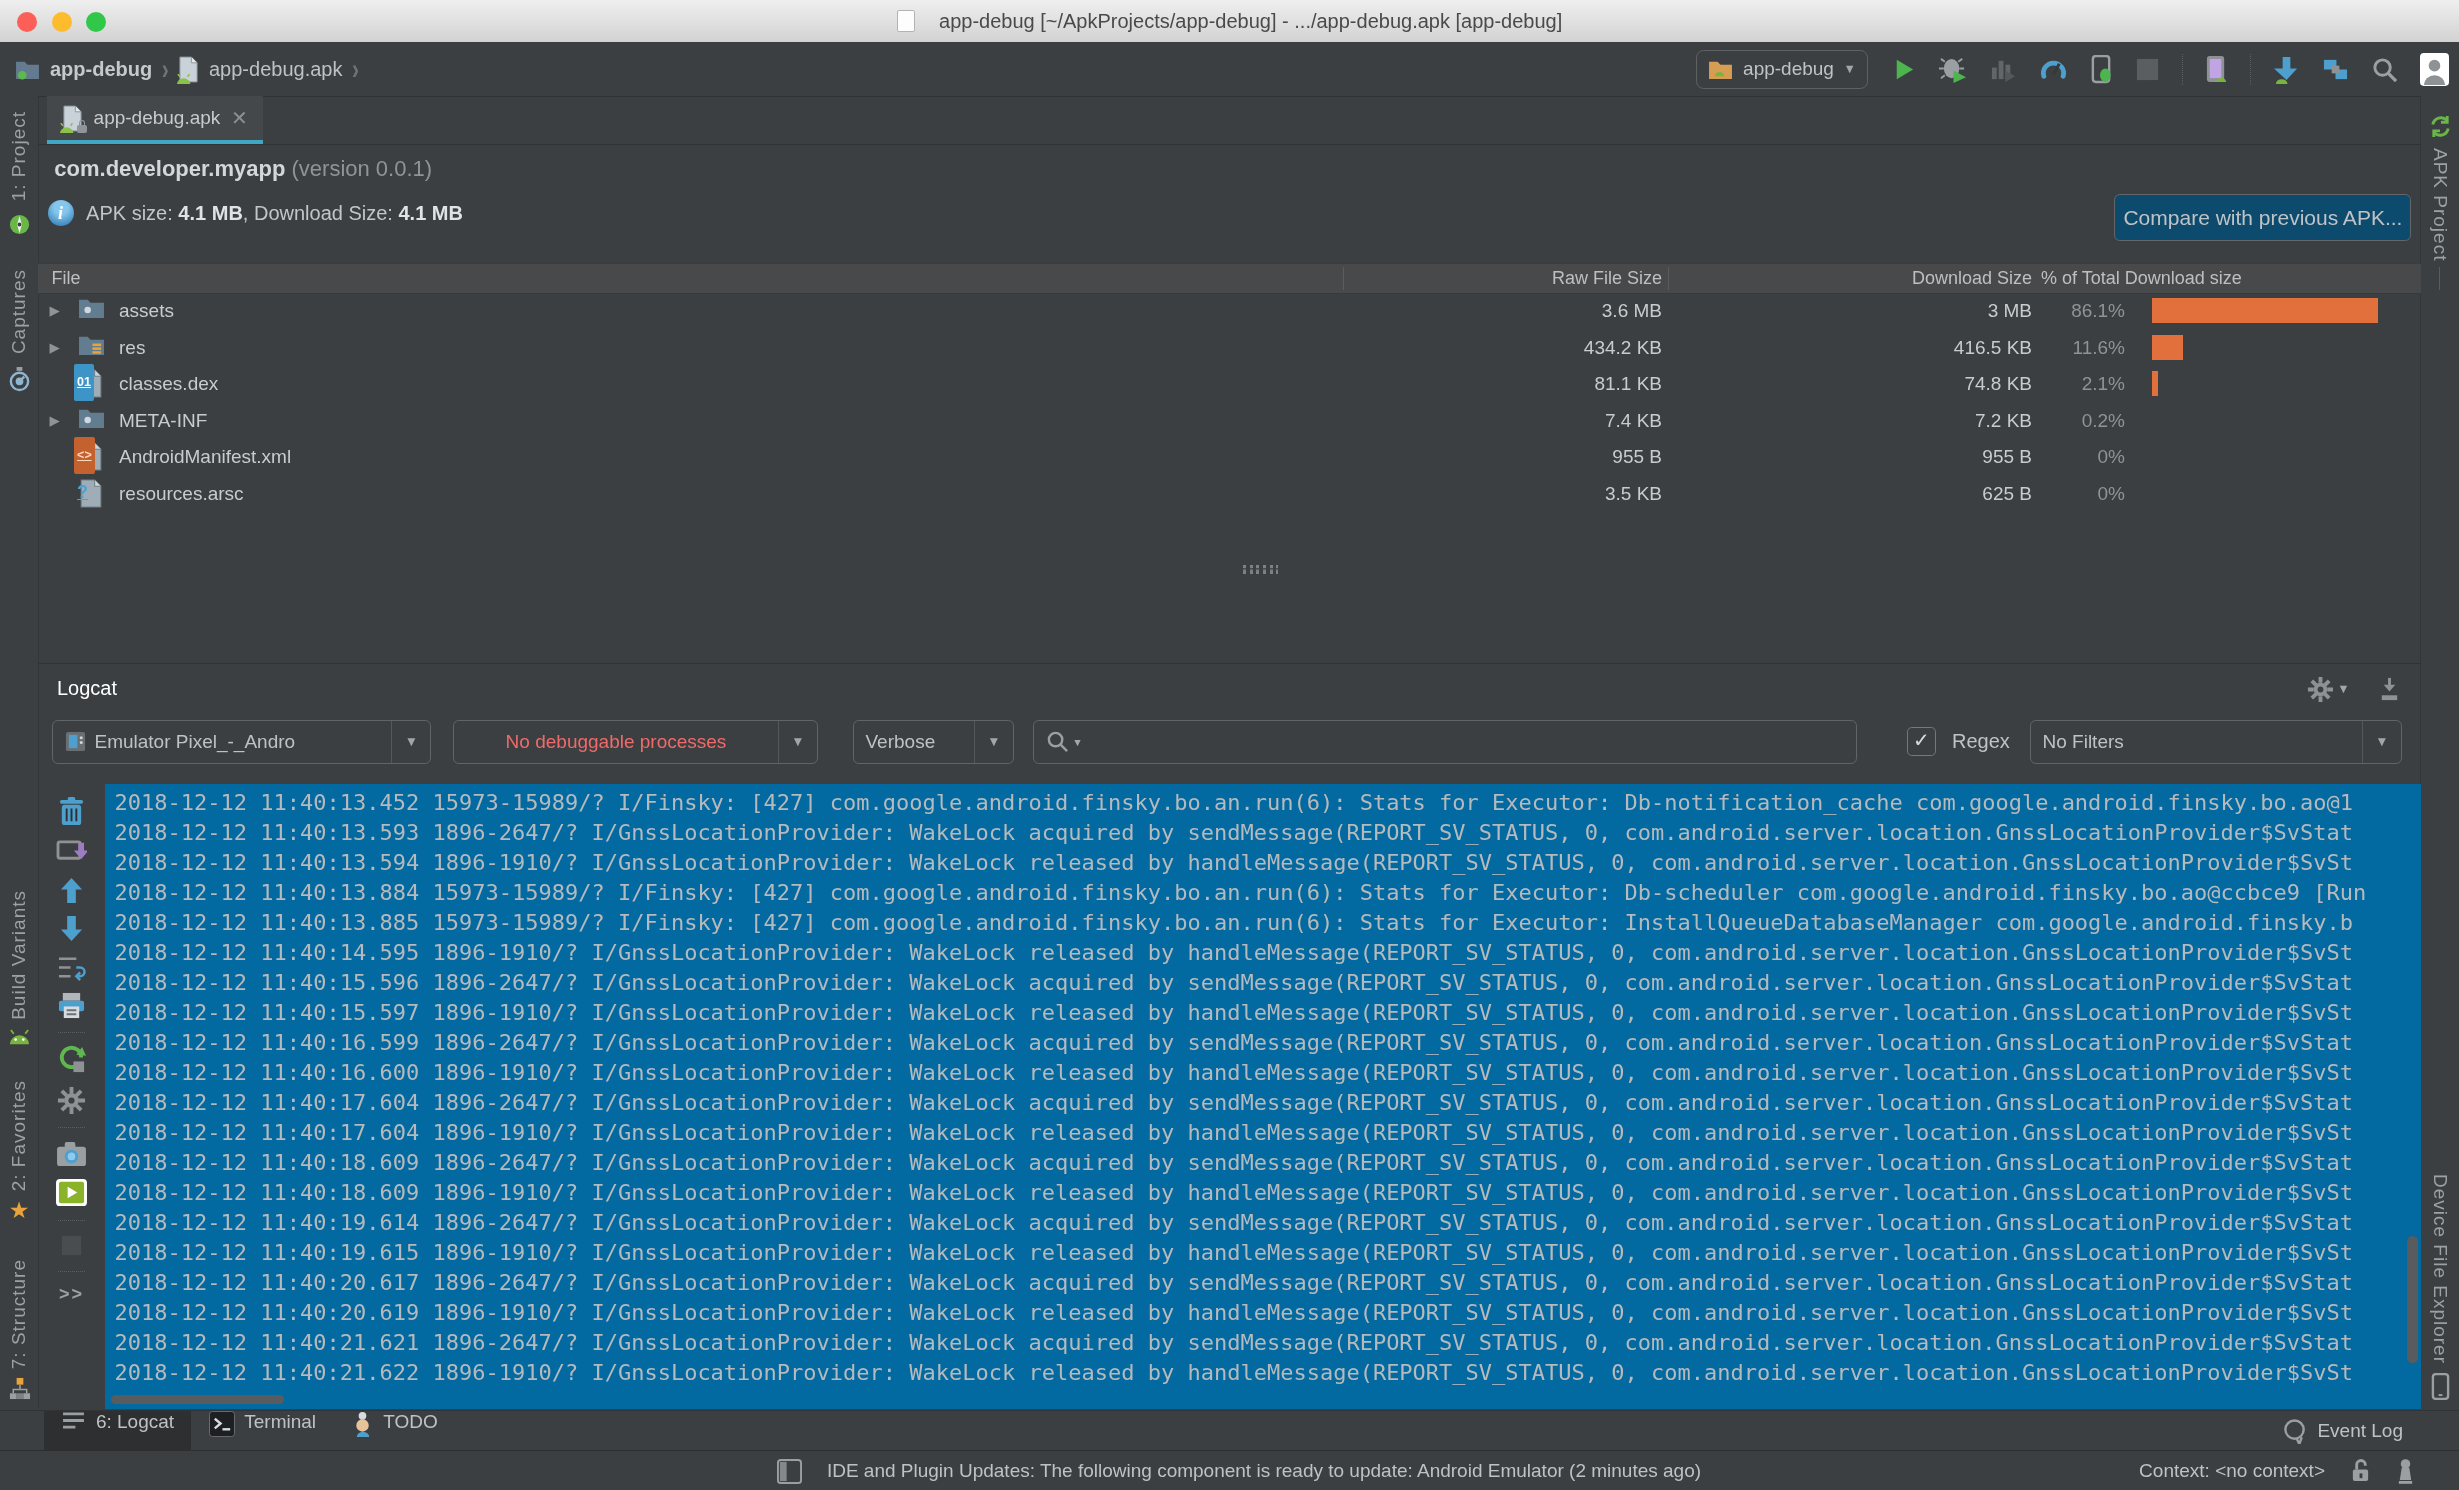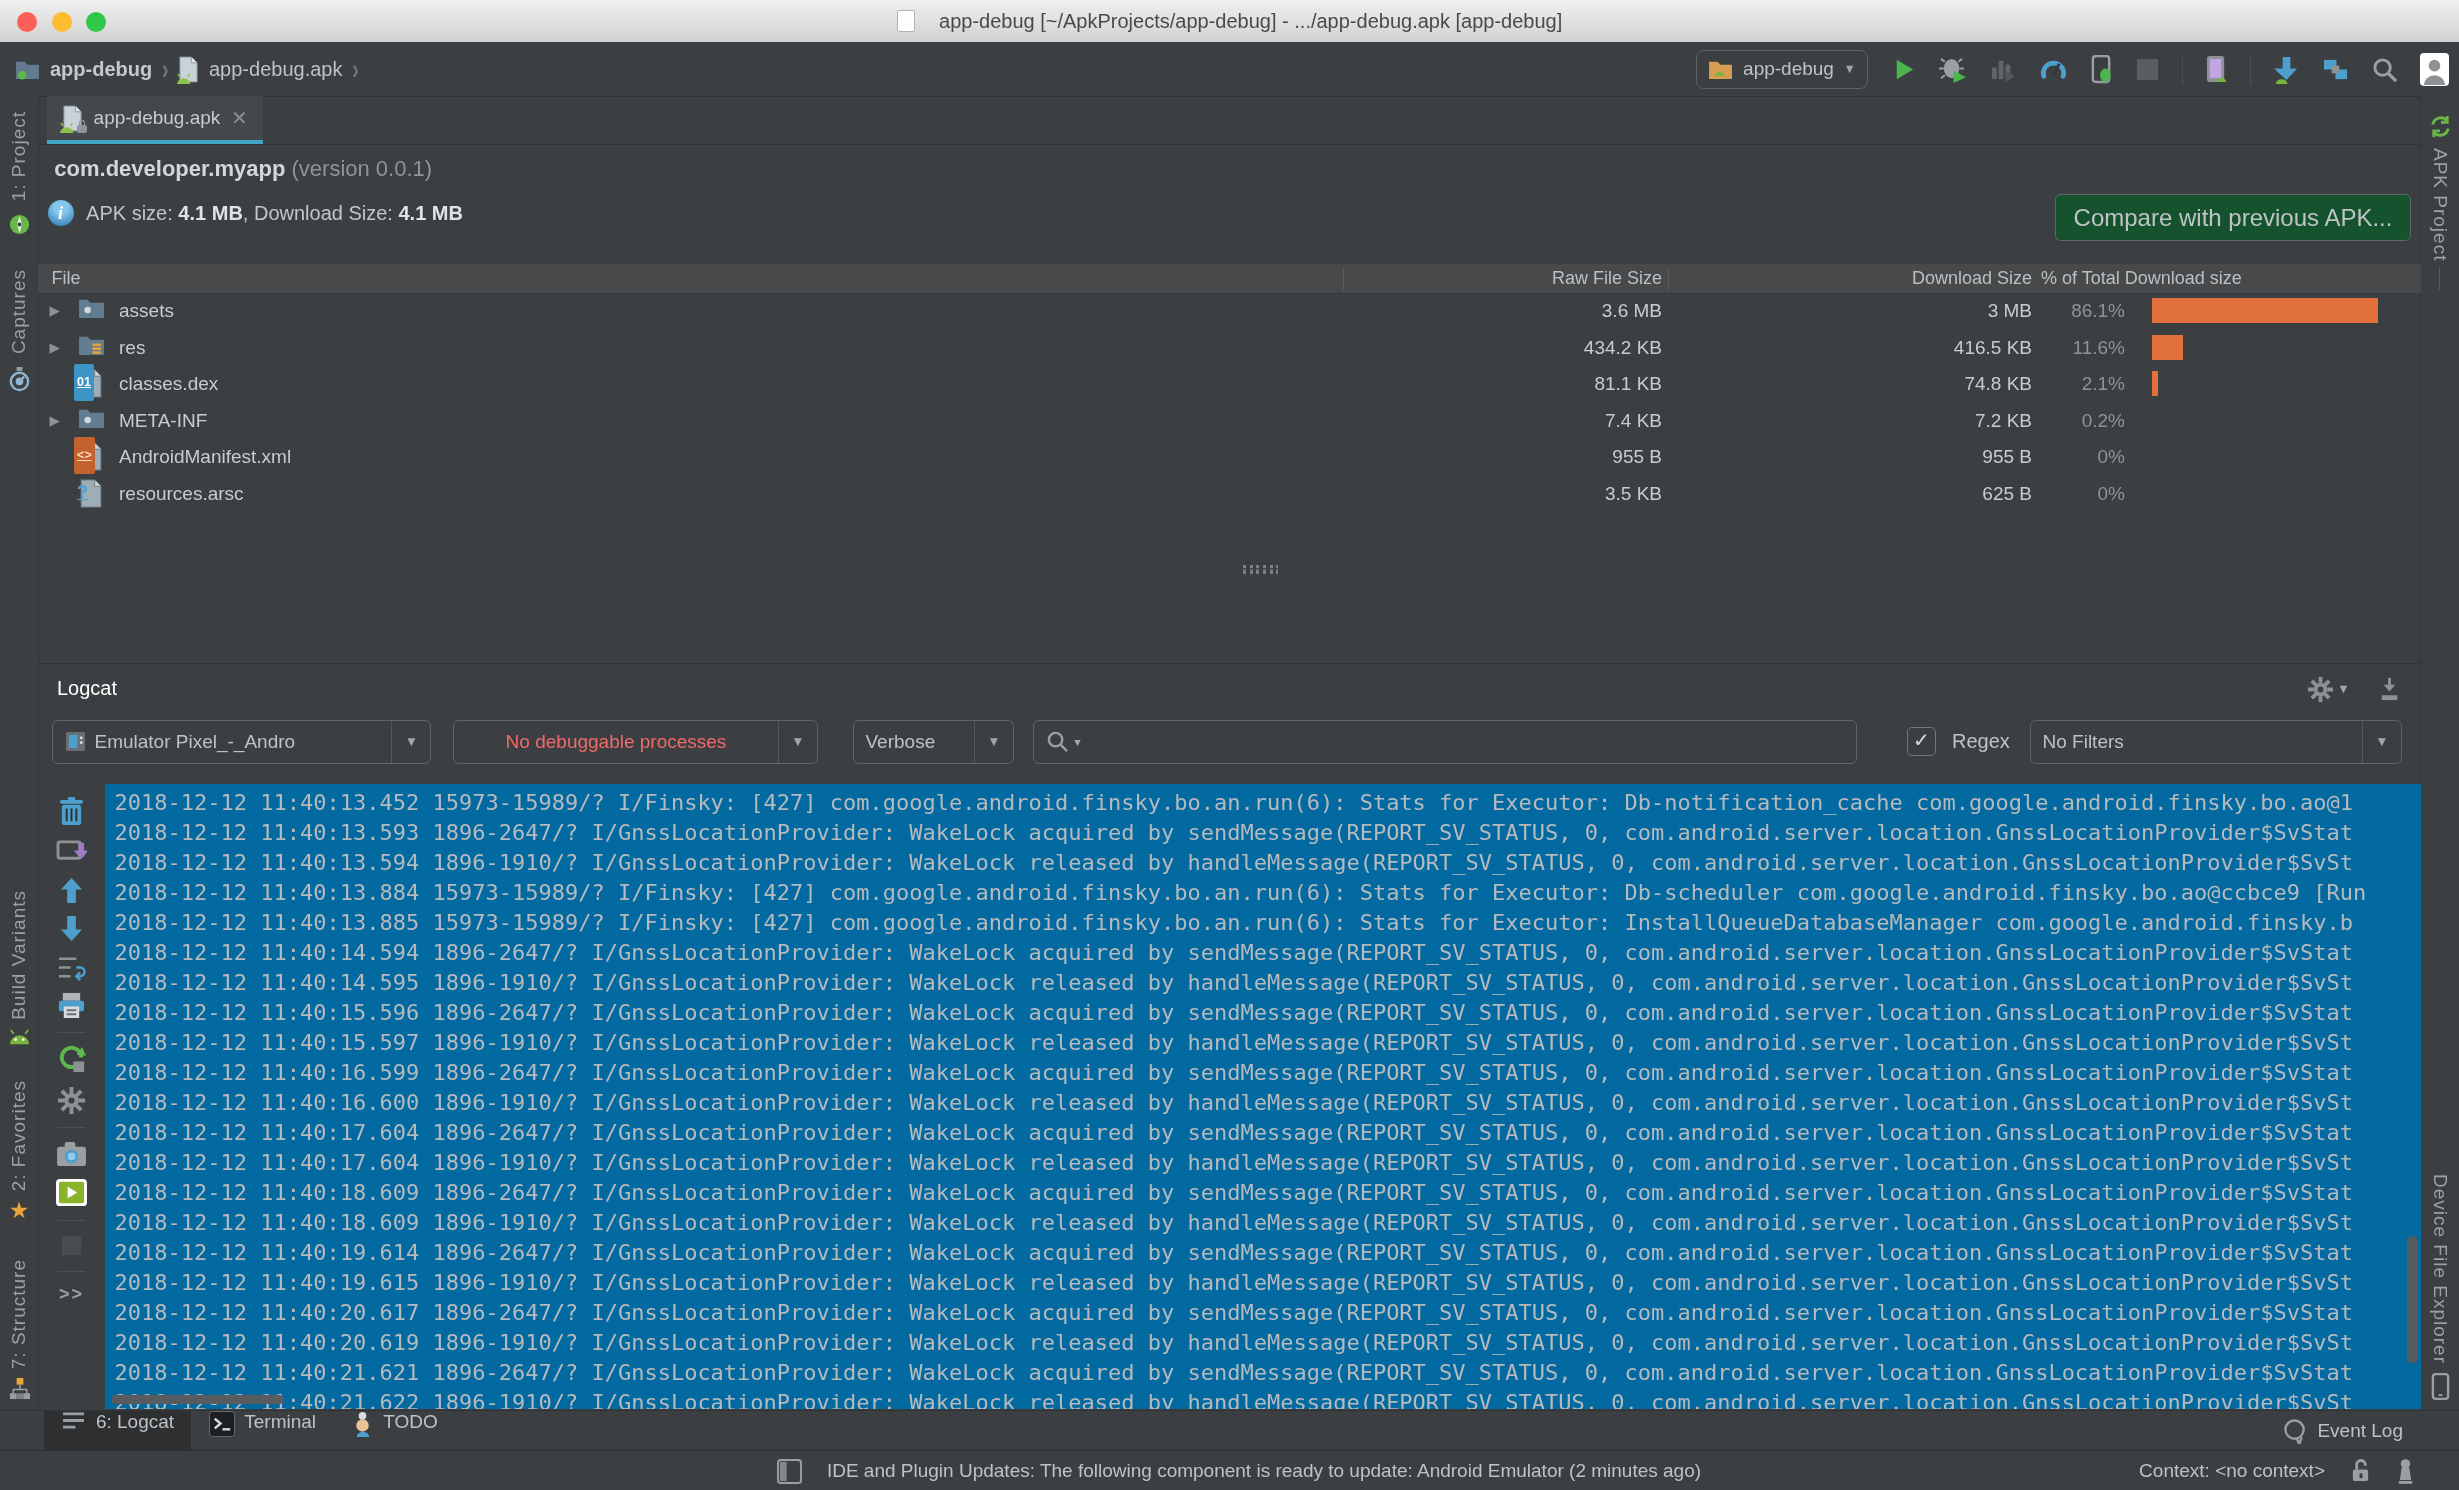--- a/index.html
+++ b/index.html
@@ -54,22 +54,22 @@
   
   .apk-panel{position:absolute;left:38px;top:144px;width:2383px;height:519px;}
   .pkg{position:absolute;left:16.3px;top:11.5px;font-size:22px;color:#d4d7d9;font-weight:bold;}
   .pkg .ver{font-weight:normal;color:#8f9496;}
   .info-row{position:absolute;left:9.6px;top:56px;display:flex;align-items:center;gap:12.5px;
             font-size:20px;color:#c3c6c8;}
   .info-ic{width:26px;height:26px;border-radius:50%;color:#fff;text-align:center;line-height:26px;
            background:radial-gradient(circle at 50% 30%,#85c6ec 0 30%,#2f7cb5 90%);
            font-family:"Liberation Serif",serif;font-style:italic;font-weight:bold;font-size:18px;}
   .info-row b{color:#e0e3e5;}
-  .compare-btn{position:absolute;right:9.6px;top:50px;height:45px;padding:0 18px;display:flex;align-items:center;
-               border:1px solid #646769;border-radius:5.8px;background:#14532d;color:#bfc3c5;font-size:24px;}
+  .compare-btn{position:absolute;right:9.6px;top:50px;height:45px;padding:0 8px;display:flex;align-items:center;
+               border:1px solid #646769;border-radius:5.8px;background:#0c4a6e;color:#bfc3c5;font-size:21px;}
   .ftable-head{position:absolute;left:0;top:119px;width:2383px;height:29px;background:#47494b;
                border-top:1px solid #3a3d3f;border-bottom:1px solid #383b3d;font-size:18px;color:#bcc0c2;}
   .ftable-head span{position:absolute;line-height:29px;}
   .h-file{left:13.4px;}
   .h-raw{right:759px;}
   .h-dl{right:389px;}
   .h-pct{left:2003px;}
   .h-sep{position:absolute;top:2.9px;width:1px;height:23px;background:#5a5d5f;}
   .ftable-body{position:absolute;left:0;top:148px;width:2383px;height:221px;}
   .t-row{position:absolute;left:0;width:2383px;height:37px;font-size:19px;color:#c9ccce;}
@@ -588,21 +588,20 @@
           </span>
         <span class="gut-sep"></span>
         <span class="gut-more">&gt;&gt;</span>
       </div>
       <div class="log-area">
           <div class="log-line">2018-12-12 11:40:13.452 15973-15989/? I/Finsky: [427] com.google.android.finsky.bo.an.run(6): Stats for Executor: Db-notification_cache com.google.android.finsky.bo.ao@1</div>
           <div class="log-line">2018-12-12 11:40:13.593 1896-2647/? I/GnssLocationProvider: WakeLock acquired by sendMessage(REPORT_SV_STATUS, 0, com.android.server.location.GnssLocationProvider$SvStat</div>
           <div class="log-line">2018-12-12 11:40:13.594 1896-1910/? I/GnssLocationProvider: WakeLock released by handleMessage(REPORT_SV_STATUS, 0, com.android.server.location.GnssLocationProvider$SvSt</div>
           <div class="log-line">2018-12-12 11:40:13.884 15973-15989/? I/Finsky: [427] com.google.android.finsky.bo.an.run(6): Stats for Executor: Db-scheduler com.google.android.finsky.bo.ao@ccbce9 [Run</div>
           <div class="log-line">2018-12-12 11:40:13.885 15973-15989/? I/Finsky: [427] com.google.android.finsky.bo.an.run(6): Stats for Executor: InstallQueueDatabaseManager com.google.android.finsky.b</div>
-          <div class="log-line">2018-12-12 11:40:14.594 1896-2647/? I/GnssLocationProvider: WakeLock acquired by sendMessage(REPORT_SV_STATUS, 0, com.android.server.location.GnssLocationProvider$SvStat</div>
           <div class="log-line">2018-12-12 11:40:14.595 1896-1910/? I/GnssLocationProvider: WakeLock released by handleMessage(REPORT_SV_STATUS, 0, com.android.server.location.GnssLocationProvider$SvSt</div>
           <div class="log-line">2018-12-12 11:40:15.596 1896-2647/? I/GnssLocationProvider: WakeLock acquired by sendMessage(REPORT_SV_STATUS, 0, com.android.server.location.GnssLocationProvider$SvStat</div>
           <div class="log-line">2018-12-12 11:40:15.597 1896-1910/? I/GnssLocationProvider: WakeLock released by handleMessage(REPORT_SV_STATUS, 0, com.android.server.location.GnssLocationProvider$SvSt</div>
           <div class="log-line">2018-12-12 11:40:16.599 1896-2647/? I/GnssLocationProvider: WakeLock acquired by sendMessage(REPORT_SV_STATUS, 0, com.android.server.location.GnssLocationProvider$SvStat</div>
           <div class="log-line">2018-12-12 11:40:16.600 1896-1910/? I/GnssLocationProvider: WakeLock released by handleMessage(REPORT_SV_STATUS, 0, com.android.server.location.GnssLocationProvider$SvSt</div>
           <div class="log-line">2018-12-12 11:40:17.604 1896-2647/? I/GnssLocationProvider: WakeLock acquired by sendMessage(REPORT_SV_STATUS, 0, com.android.server.location.GnssLocationProvider$SvStat</div>
           <div class="log-line">2018-12-12 11:40:17.604 1896-1910/? I/GnssLocationProvider: WakeLock released by handleMessage(REPORT_SV_STATUS, 0, com.android.server.location.GnssLocationProvider$SvSt</div>
           <div class="log-line">2018-12-12 11:40:18.609 1896-2647/? I/GnssLocationProvider: WakeLock acquired by sendMessage(REPORT_SV_STATUS, 0, com.android.server.location.GnssLocationProvider$SvStat</div>
           <div class="log-line">2018-12-12 11:40:18.609 1896-1910/? I/GnssLocationProvider: WakeLock released by handleMessage(REPORT_SV_STATUS, 0, com.android.server.location.GnssLocationProvider$SvSt</div>
           <div class="log-line">2018-12-12 11:40:19.614 1896-2647/? I/GnssLocationProvider: WakeLock acquired by sendMessage(REPORT_SV_STATUS, 0, com.android.server.location.GnssLocationProvider$SvStat</div>

